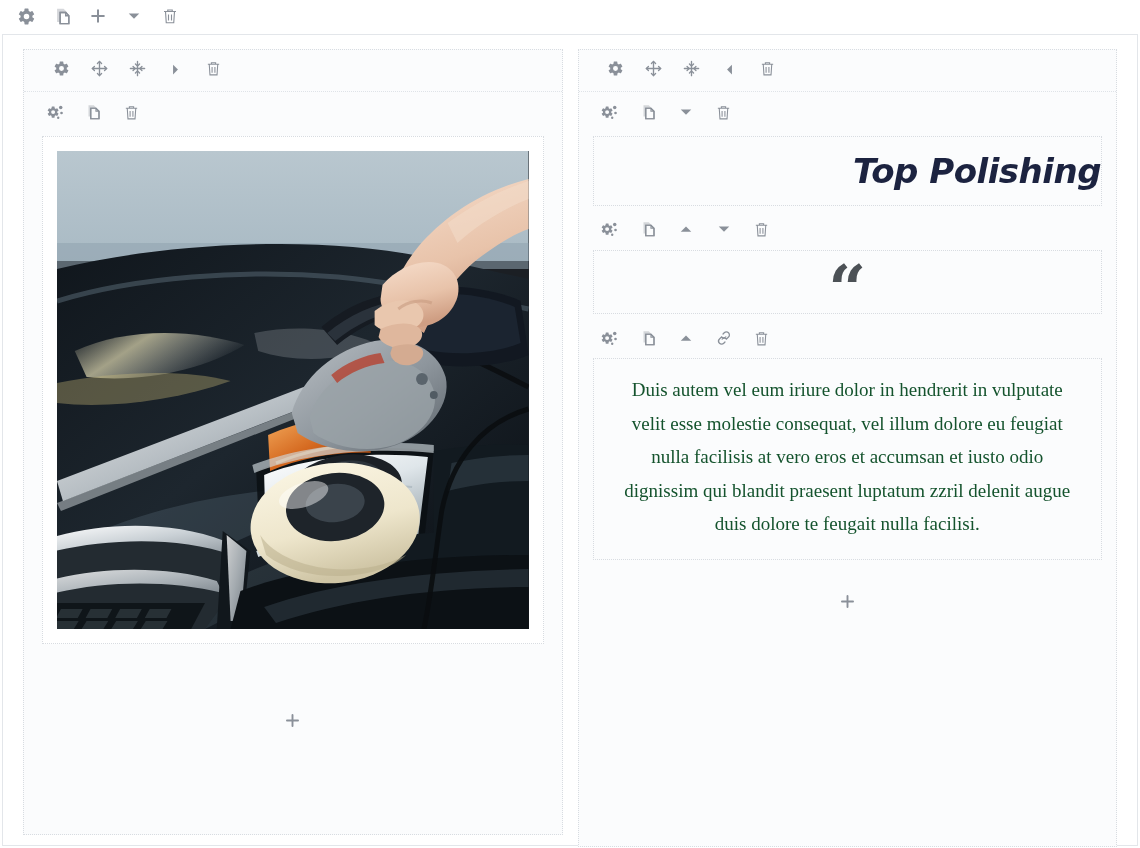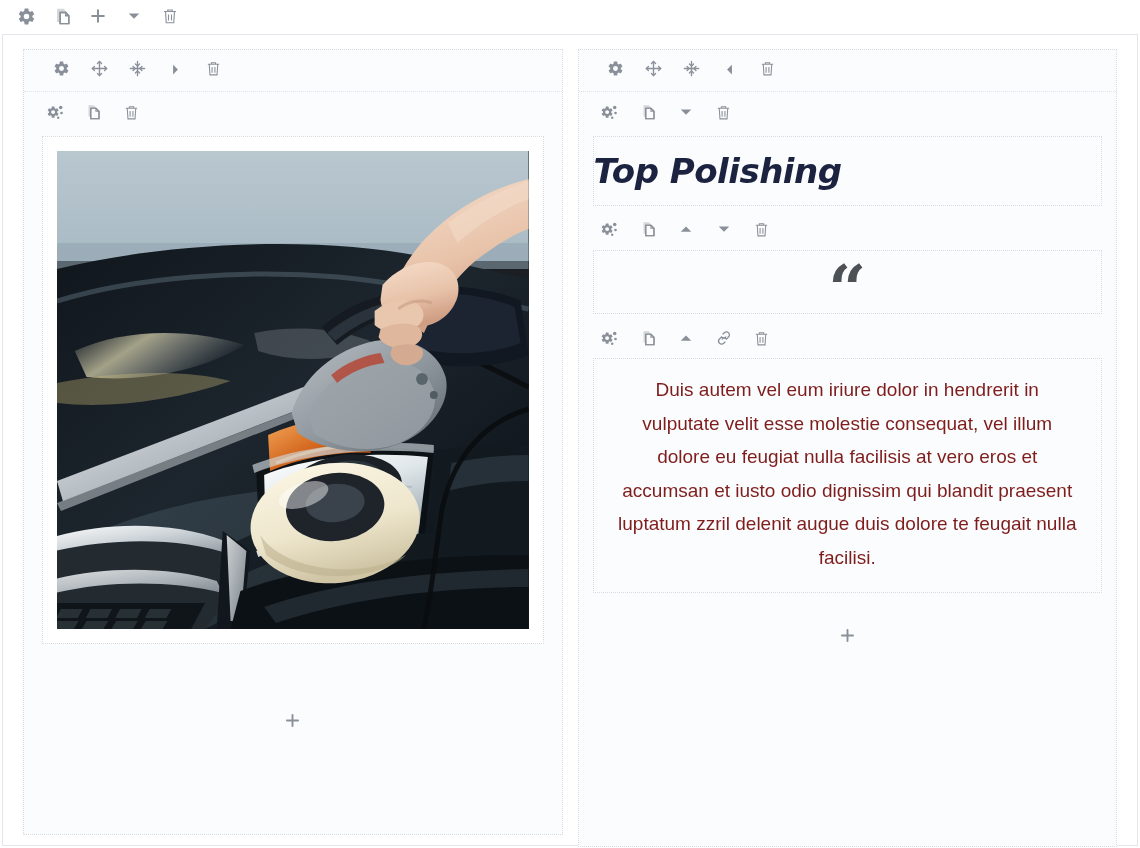--- a/index.html
+++ b/index.html
@@ -100,21 +100,21 @@
     background: #1b1f24;
   }
   .photo svg { display: block; width: 100%; height: 100%; }
 
   
   .heading-box {
     margin: 0 14px;
     border: 1px dotted #d8dce1;
     background: #fbfcfd;
     height: 70px;
-    display: flex; align-items: center; justify-content: flex-start;
+    display: flex; align-items: center; justify-content: flex-end;
   }
   .heading-text {
     font-family: "DejaVu Sans", sans-serif;
     font-size: 34px;
     font-weight: 700;
     font-style: italic;
     color: #1c2340;
     letter-spacing: -0.5px;
   }
 
@@ -139,22 +139,22 @@
   .text-box {
     margin: 0 14px;
     border: 1px dotted #d8dce1;
     background: #fbfcfd;
     padding: 14px 24px 18px 24px;
   }
   .text-body {
     text-align: center;
     font-size: 19px;
     line-height: 33.5px;
-    color: #7f1d1d;
-    font-family: Liberation Sans, sans-serif;
+    color: #14532d;
+    font-family: Liberation Serif, serif;
     margin: 0;
   }
 
   
   .add-row {
     display: flex;
     align-items: center;
     justify-content: center;
     height: 60px;
   }

